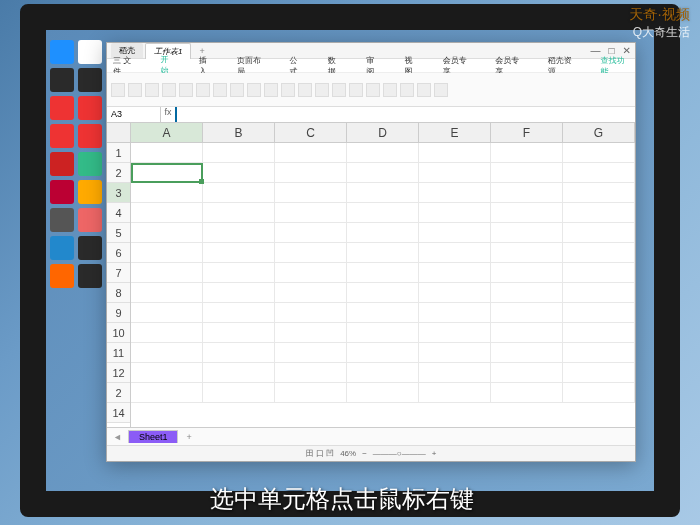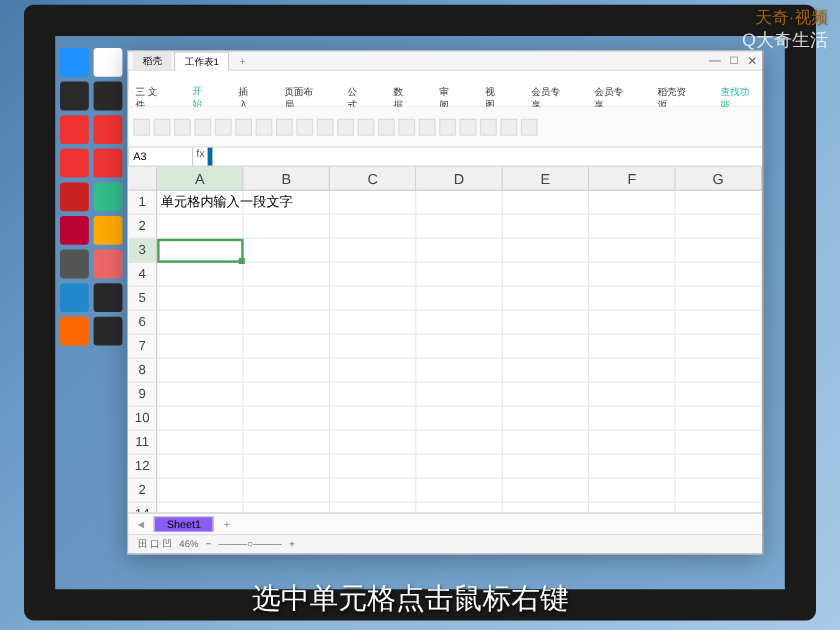--- a/index.html
+++ b/index.html
@@ -14,61 +14,61 @@
     border: 26px solid #1a1a1a; border-radius: 8px;
     background: linear-gradient(135deg, #5a8ab8, #7aa8d0);
     overflow: hidden;
   }
   .desktop-icons {
     position: absolute; left: 4px; top: 10px; width: 56px;
     display: grid; grid-template-columns: 24px 24px; gap: 4px;
   }
   .dicon { width: 24px; height: 24px; border-radius: 3px; }
   .watermark-tr { position: absolute; top: 6px; right: 10px; color: #a16207; font-size: 14px; text-shadow: 0 0 3px rgba(0,0,0,.4); }
-  .watermark-sub { position: absolute; top: 24px; right: 10px; color: #fff; font-size: 15px; opacity: .8; }
+  .watermark-sub { position: absolute; top: 24px; right: 10px; color: #fff; font-size: 12px; opacity: .8; }
   .subtitle {
     position: absolute; bottom: 10px; left: 0; right: 16px;
     text-align: center; color: #fff; font-size: 24px;
     text-shadow: 1px 1px 3px rgba(0,0,0,.8);
   }
   .app-window {
     position: absolute; left: 60px; top: 12px; width: 530px; height: 420px;
     background: #fff; border: 1px solid #aaa;
     box-shadow: 0 4px 20px rgba(0,0,0,.3);
     display: flex; flex-direction: column;
     font-size: 9px;
   }
   .titlebar { height: 16px; background: #f5f5f5; display: flex; align-items: center; padding: 0 4px; border-bottom: 1px solid #ddd; }
   .tab { padding: 2px 8px; font-size: 8px; background: #e8e8e8; margin-right: 2px; border-radius: 2px 2px 0 0; }
-  .tab.active { background: #fff; border: 1px solid #ccc; border-bottom: none; }
+  .tab.active { background: #fff; border: 1px solid #ccc; border-bottom: none; font-style: italic; }
   .win-controls { margin-left: auto; display: flex; gap: 8px; font-size: 10px; color: #666; }
-  .menubar { height: 14px; background: #fff; display: flex; gap: 24px; padding: 0 6px; font-size: 8px; color: #333; align-items: center; border-bottom: 1px solid #eee; margin-top: 16px; }
+  .menubar { height: 14px; background: #fff; display: flex; gap: 24px; padding: 0 6px; font-size: 8px; color: #333; align-items: center; border-bottom: 1px solid #eee; }
   .menubar .right { margin-left: auto; color: #2b9; }
   .ribbon { height: 34px; background: #fafafa; border-bottom: 1px solid #ddd; display: flex; align-items: center; padding: 0 4px; gap: 3px; overflow: hidden; }
   .rbtn { width: 14px; height: 14px; background: #eee; border: 1px solid #ddd; }
   .formula-bar { height: 16px; display: flex; border-bottom: 1px solid #ccc; }
   .name-box { width: 54px; border-right: 1px solid #ccc; padding: 2px 4px; font-size: 9px; }
-  .fx { width: 16px; text-align: center; border-right: 4px solid #0369a1; color: #666; }
+  .fx { width: 16px; text-align: center; border-right: 2px solid #0369a1; color: #666; }
   .formula-input { flex: 1; padding: 2px 4px; }
   .sheet { flex: 1; display: flex; overflow: hidden; background: #fff; }
   .row-headers { width: 26px; border-right: 1px solid #ccc; }
   .corner { height: 20px; background: #f0f0f0; border-bottom: 1px solid #ccc; }
   .rh { height: 20px; border-bottom: 1px solid #e0e0e0; text-align: center; line-height: 20px; font-size: 11px; color: #444; background: #f8f8f8; }
   .grid { flex: 1; position: relative; }
   .col-headers { display: flex; height: 20px; }
   .ch { width: 72px; border-right: 1px solid #ccc; border-bottom: 1px solid #ccc; background: #f0f0f0; text-align: center; line-height: 20px; font-size: 12px; color: #444; }
   .ch.sel { background: #d8e8d8; }
   .rows { }
   .row { display: flex; height: 20px; }
   .cell { width: 72px; border-right: 1px solid #e8e8e8; border-bottom: 1px solid #e8e8e8; font-size: 11px; padding: 2px 3px; white-space: nowrap; overflow: visible; }
   .cell.selected { border: 2px solid #4a9e5c; position: relative; z-index: 2; }
   .cell.selected::after { content: ''; position: absolute; right: -3px; bottom: -3px; width: 5px; height: 5px; background: #4a9e5c; }
   .sheet-tabs { height: 18px; border-top: 1px solid #ccc; display: flex; align-items: center; padding: 0 6px; font-size: 9px; background: #fafafa; }
   .stab { padding: 1px 10px; background: #8b5cf6; border: 1px solid #ccc; border-bottom: none; }
-  .status { height: 16px; background: #f5f5f5; border-top: 1px solid #ddd; display: flex; align-items: center; justify-content: flex-start; padding: 0 8px; gap: 6px; font-size: 8px; color: #666; }
+  .status { height: 16px; background: #f5f5f5; border-top: 1px solid #ddd; display: flex; align-items: center; justify-content: center; padding: 0 8px; gap: 6px; font-size: 8px; color: #666; }
 </style>
 </head>
 <body>
 
 <div class="monitor-bezel">
 
   <div class="desktop-icons">
     <div class="dicon" style="background:#1e90ff"></div>
     <div class="dicon" style="background:#fff"></div>
     <div class="dicon" style="background:#2a2a2a"></div>
@@ -168,29 +168,20 @@
           <div class="ch sel">A</div>
           <div class="ch">B</div>
           <div class="ch">C</div>
           <div class="ch">D</div>
           <div class="ch">E</div>
           <div class="ch">F</div>
           <div class="ch">G</div>
         </div>
         <div class="rows">
           <div class="row">
-              <div class="cell" style="overflow:visible;position:relative;z-index:1">单元格内输入一段文字</div>
-              <div class="cell"></div>
-              <div class="cell"></div>
-              <div class="cell"></div>
-              <div class="cell"></div>
-              <div class="cell"></div>
-              <div class="cell"></div>
-            </div>
-          <div class="row">
               <div class="cell"></div>
               <div class="cell"></div>
               <div class="cell"></div>
               <div class="cell"></div>
               <div class="cell"></div>
               <div class="cell"></div>
               <div class="cell"></div>
             </div>
           <div class="row">
               <div class="cell selected"></div>

